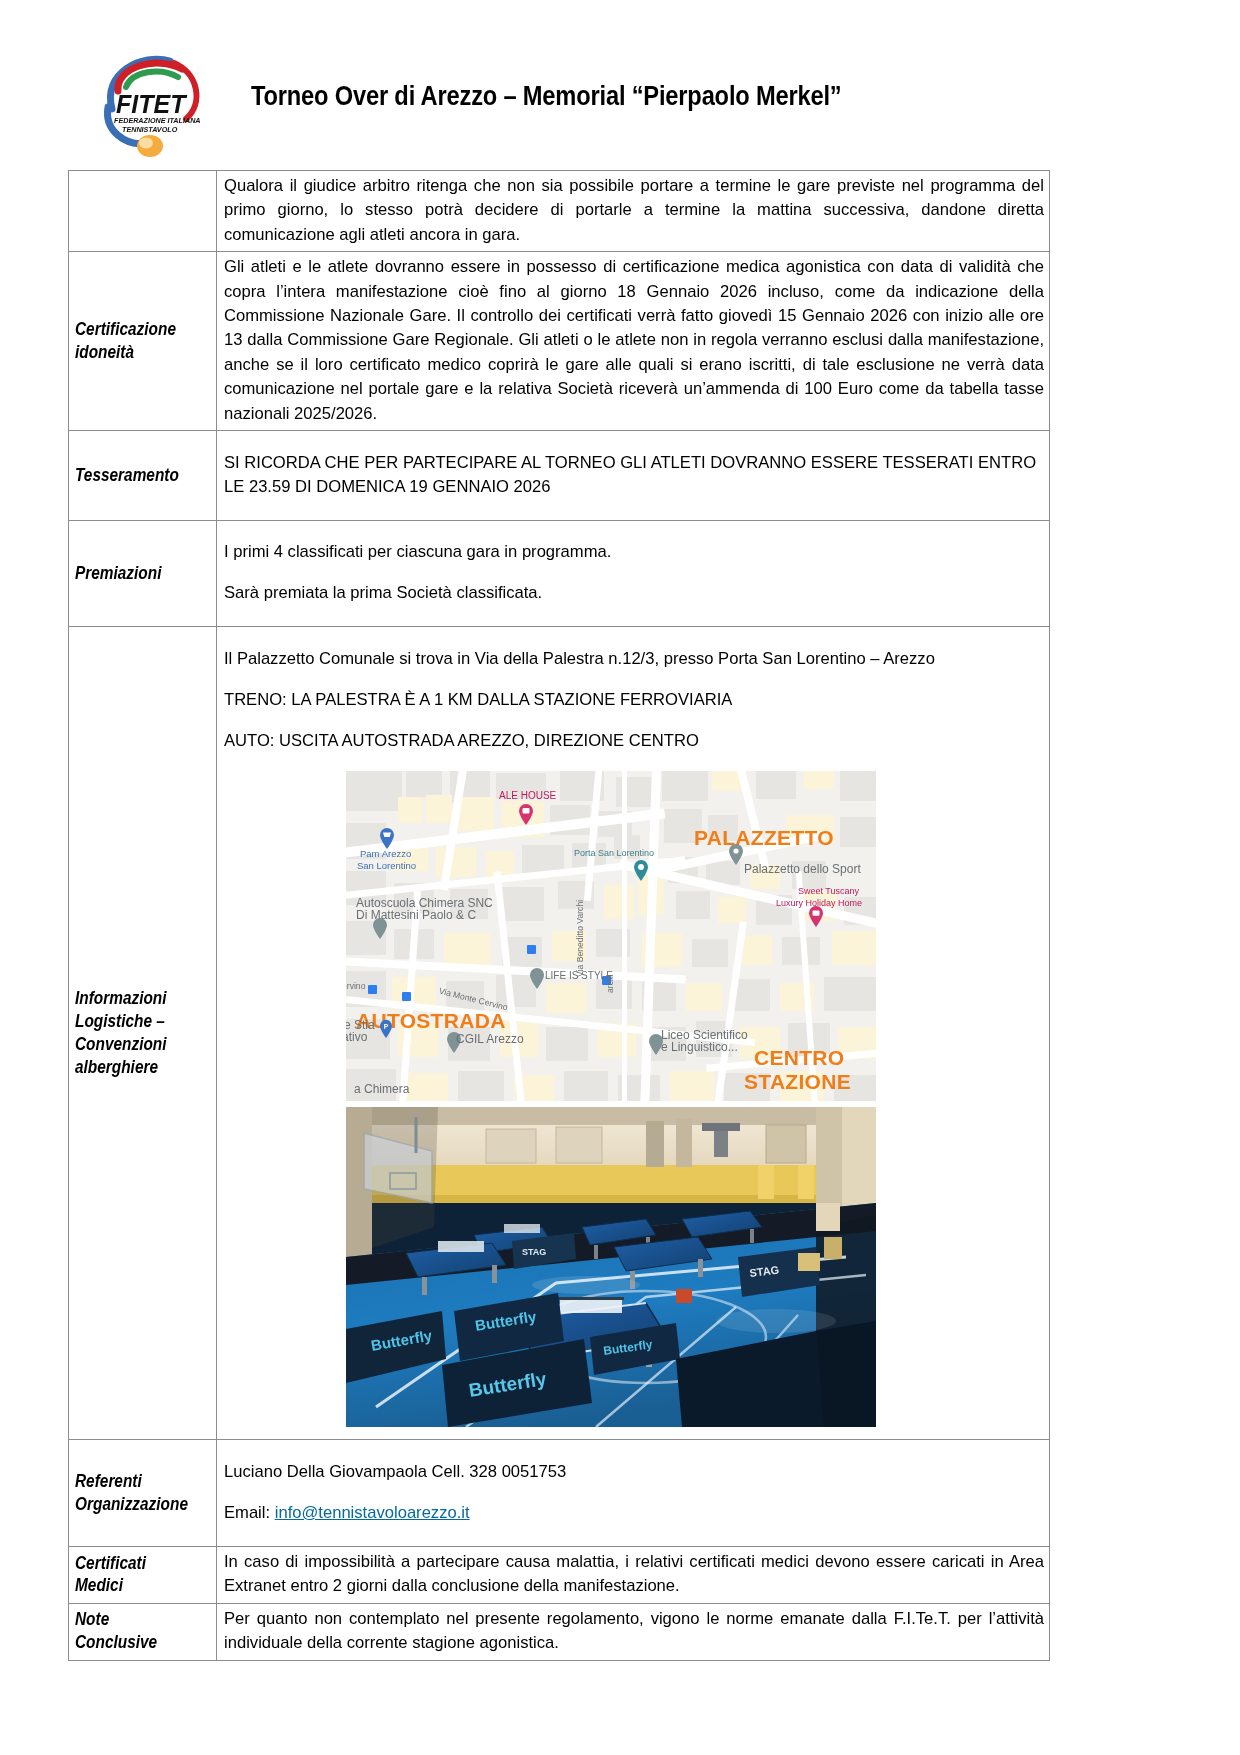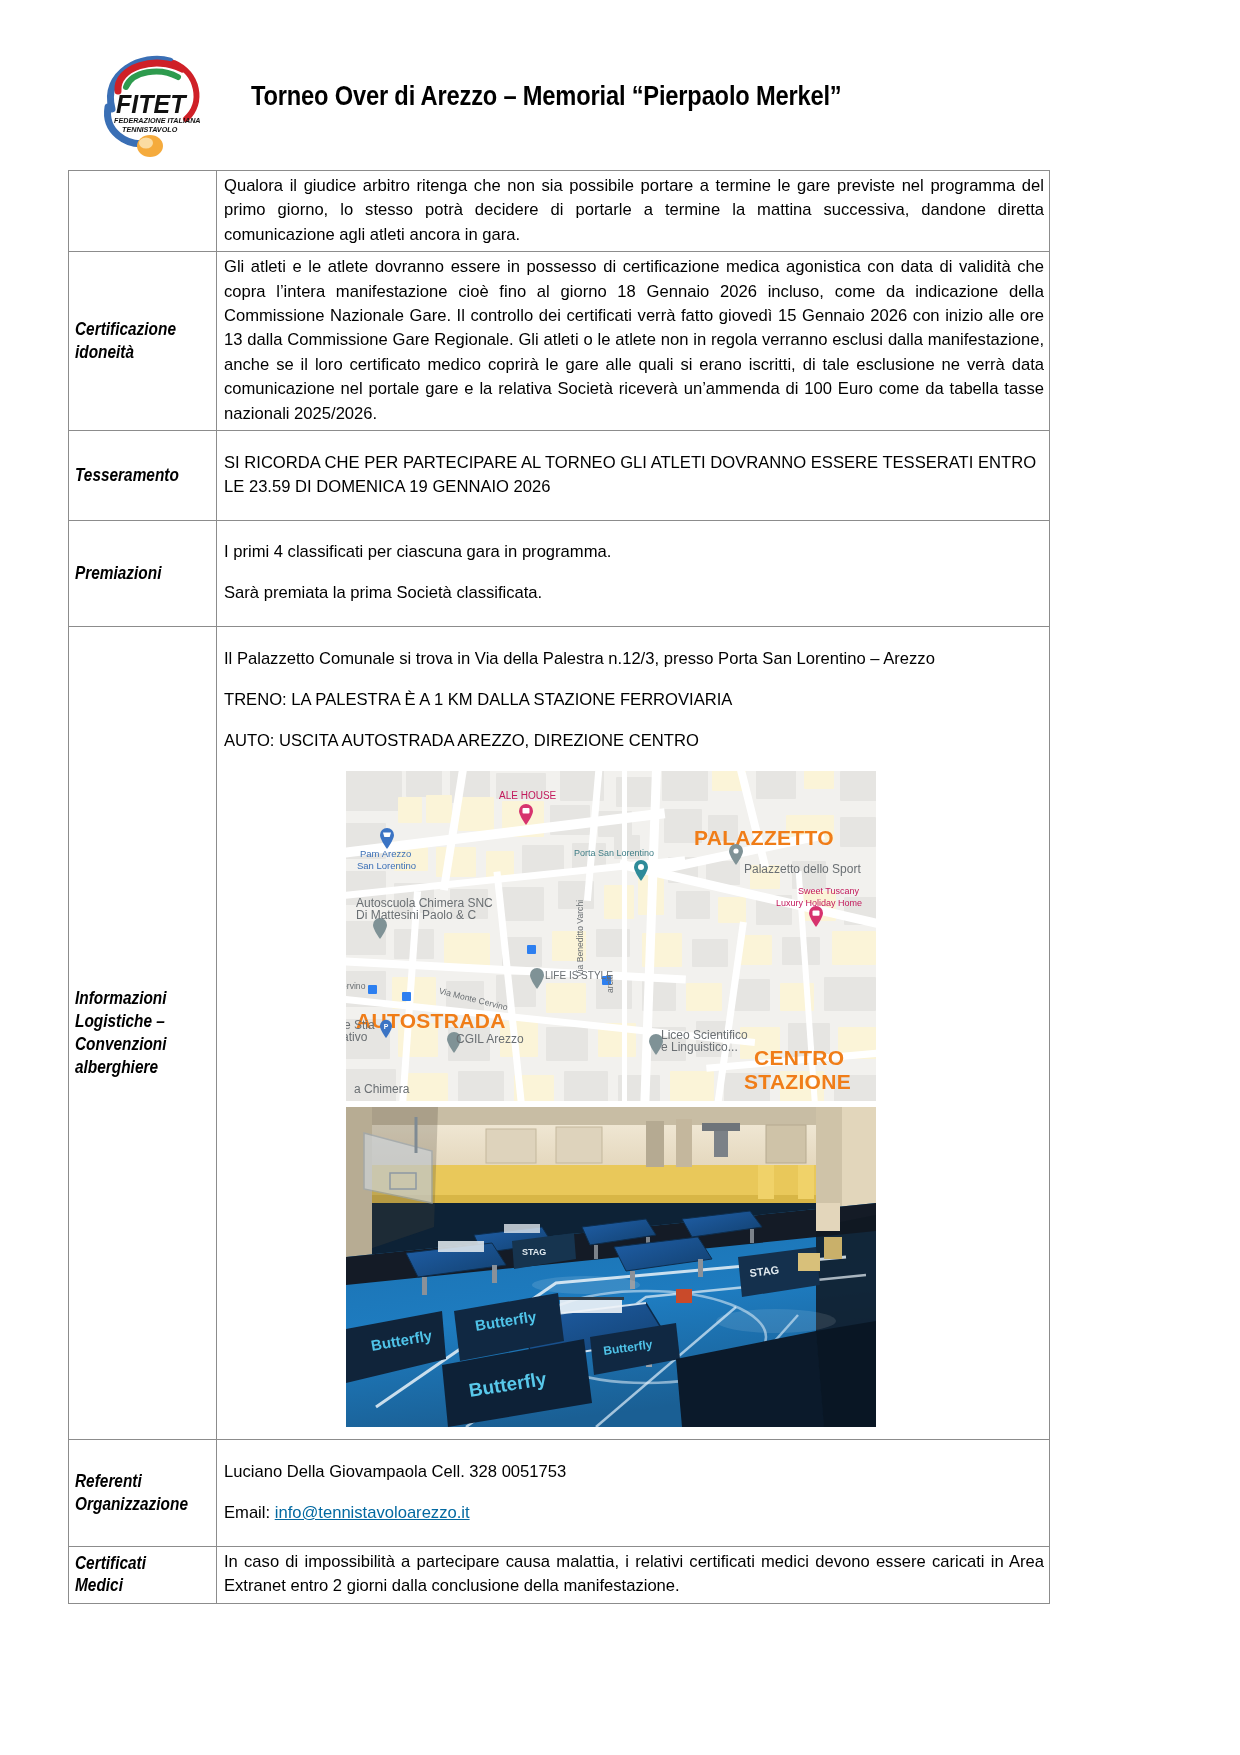--- a/index.html
+++ b/index.html
@@ -525,15 +525,24 @@
   <tr>
     <td class="lbl">
       <span class="lt">Certificati</span>
       <span class="lt">Medici</span>
     </td>
     <td class="val just">
       <p>In caso di impossibilità a partecipare causa malattia, i relativi certificati medici devono essere caricati in Area Extranet entro 2 giorni dalla conclusione della manifestazione.</p>
     </td>
   </tr>
 
+  <tr>
+    <td class="lbl">
+      <span class="lt">Note</span>
+      <span class="lt">Conclusive</span>
+    </td>
+    <td class="val just">
+      <p>Per quanto non contemplato nel presente regolamento, vigono le norme emanate dalla F.I.Te.T. per l’attività individuale della corrente stagione agonistica.</p>
+    </td>
+  </tr>
 
   </tbody>
 </table>
 
 </body></html>

